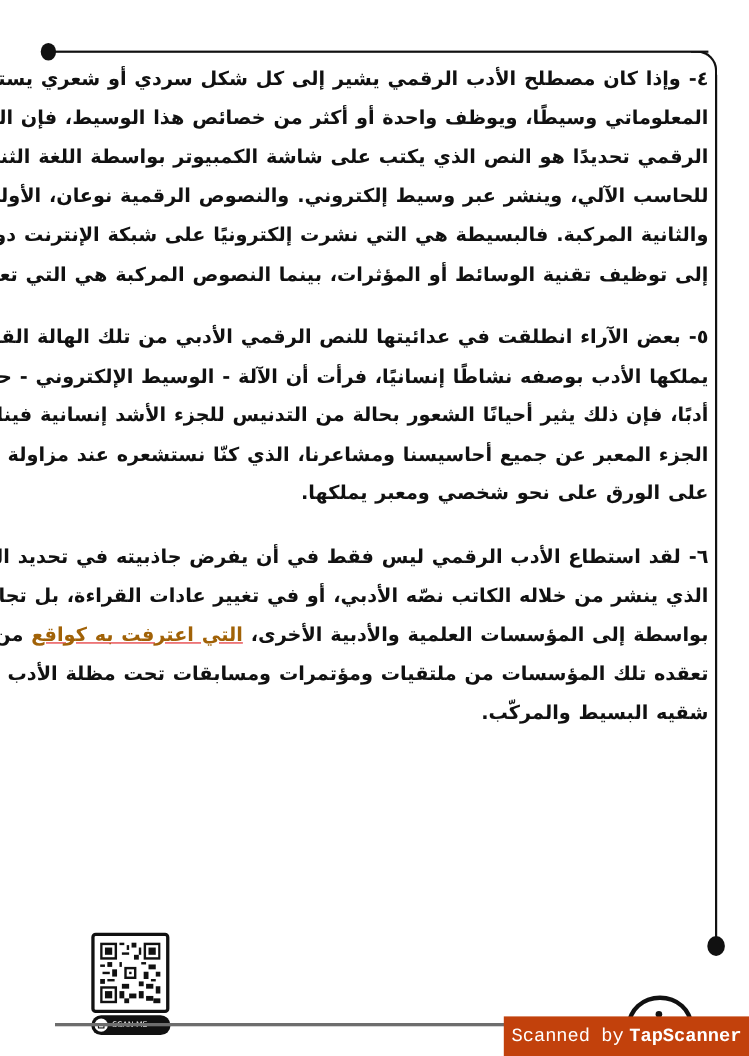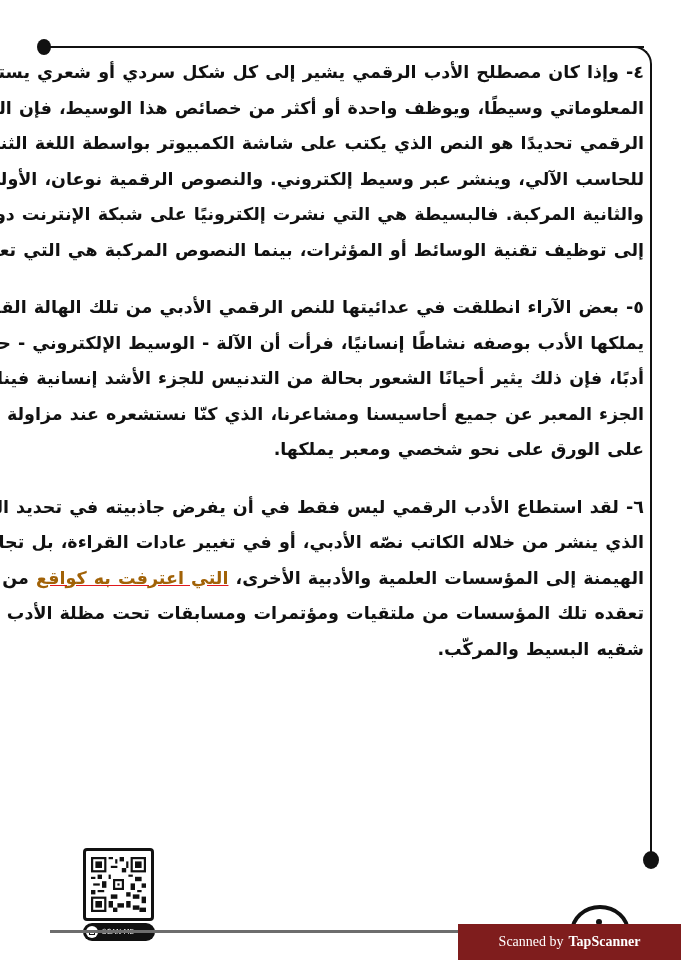--- a/index.html
+++ b/index.html
@@ -190,24 +190,24 @@
       border-radius: 50%;
     }
 
     
     .scanner-badge {
       position: absolute;
       left: 458px;
       top: 924px;
       width: 223px;
       height: 36px;
-      background: #7f1d1d;
+      background: #c2410c;
       color: #ffffff;
-      font-family: Liberation Serif, serif;
-      font-size: 14px;
+      font-family: Liberation Mono, monospace;
+      font-size: 17px;
       display: flex;
       align-items: center;
       justify-content: center;
       white-space: nowrap;
     }
     .scanner-badge b {
       font-weight: bold;
       margin-left: 5px;
       text-align: right;
     }
@@ -235,21 +235,21 @@
     <span class="line">٥- بعض الآراء انطلقت في عدائيتها للنص الرقمي الأدبي من تلك الهالة القدسية التي</span>
     <span class="line">يملكها الأدب بوصفه نشاطًا إنسانيًا، فرأت أن الآلة - الوسيط الإلكتروني - حين تنتج</span>
     <span class="line">أدبًا، فإن ذلك يثير أحيانًا الشعور بحالة من التدنيس للجزء الأشد إنسانية فينا، وهو</span>
     <span class="line">الجزء المعبر عن جميع أحاسيسنا ومشاعرنا، الذي كنّا نستشعره عند مزاولة الكتابة</span>
     <span class="line last">على الورق على نحو شخصي ومعبر يملكها.</span>
   </div>
 
   <div class="para">
     <span class="line">٦- لقد استطاع الأدب الرقمي ليس فقط في أن يفرض جاذبيته في تحديد الوسيط</span>
     <span class="line">الذي ينشر من خلاله الكاتب نصّه الأدبي، أو في تغيير عادات القراءة، بل تجاوزت</span>
-    <span class="line"><span>الهيمنة إلى المؤسسات العلمية والأدبية الأخرى، </span><span class="highlight">التي اعترفت به كواقع</span><span> من خلال ما</span></span>
+    <span class="line"><span>بواسطة إلى المؤسسات العلمية والأدبية الأخرى، </span><span class="highlight">التي اعترفت به كواقع</span><span> من خلال ما</span></span>
     <span class="line">تعقده تلك المؤسسات من ملتقيات ومؤتمرات ومسابقات تحت مظلة الأدب الرقمي في</span>
     <span class="line last">شقيه البسيط والمركّب.</span>
   </div>
 </div>
 
 <div class="qr-box">
   <svg class="qr-svg" viewBox="0 0 25 25">
     <rect x="0" y="0" width="7" height="7" fill="#111"></rect>
     <rect x="1" y="1" width="5" height="5" fill="#fff"></rect>
     <rect x="2" y="2" width="3" height="3" fill="#111"></rect>

